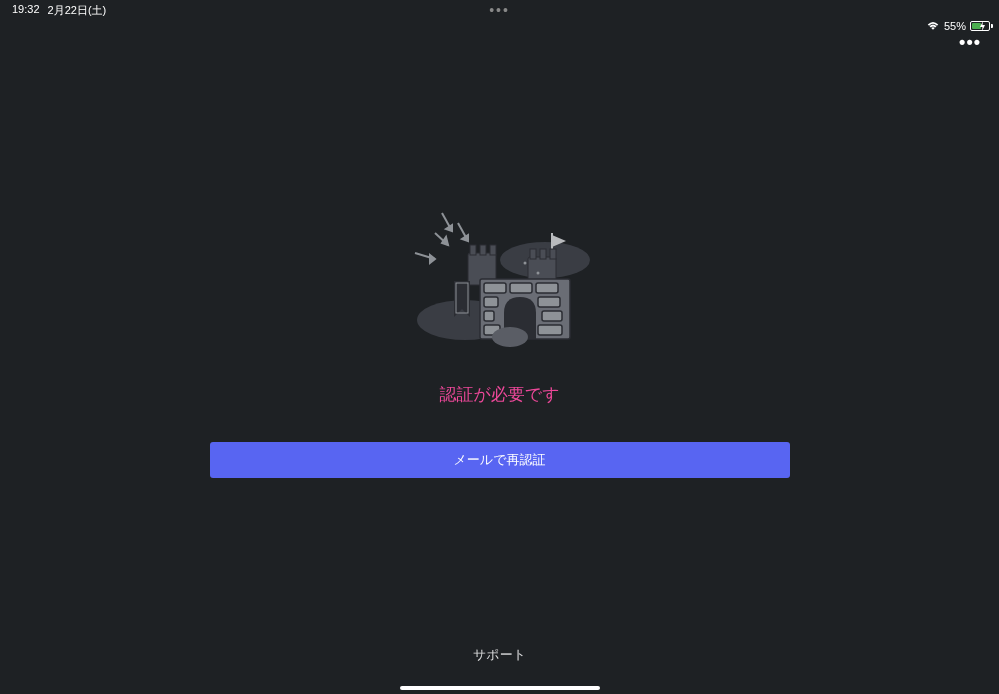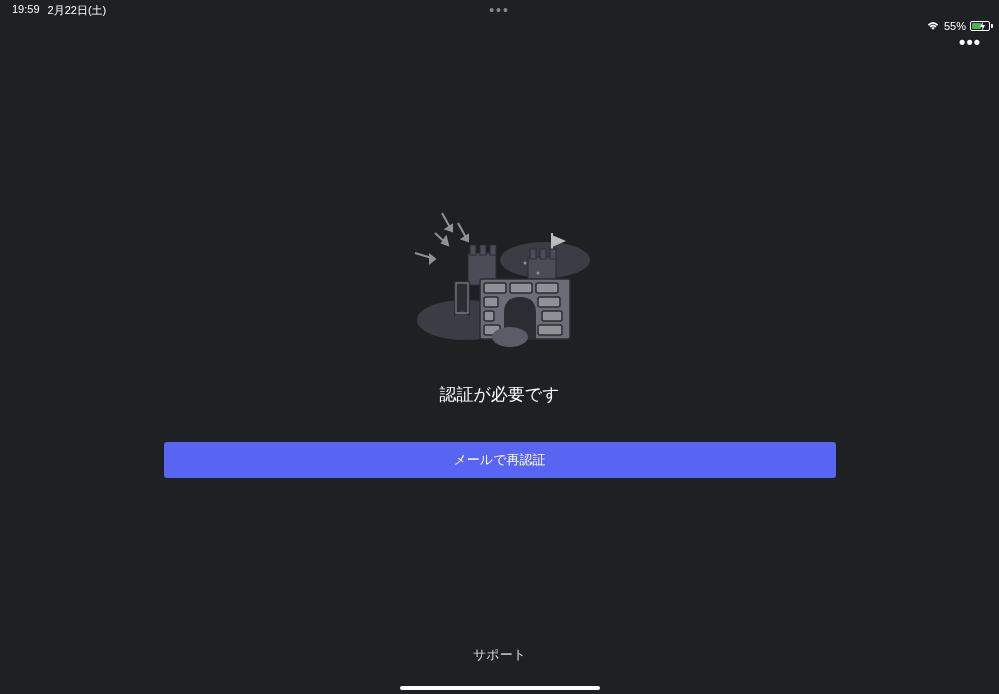--- a/index.html
+++ b/index.html
@@ -90,40 +90,40 @@
       align-items: center;
       padding-top: 140px;
       width: 100%;
     }
     .illustration {
       width: 180px;
       height: 150px;
       margin-bottom: 28px;
     }
     .title {
-      color: #ffffff;
+      color: #ec4899;
       font-size: 17px;
       font-weight: 500;
       margin-bottom: 12px;
     }
     .description {
       font-size: 12px;
       color: #b9bbbe;
       text-align: center;
       line-height: 1.5;
       padding: 0 20px;
       max-width: 980px;
     }
     .learn-more-link {
       color: #00aff4;
       cursor: pointer;
     }
     .verify-button {
       margin-top: 24px;
-      width: 672px;
+      width: 580px;
       height: 36px;
       background: #5865f2;
       border: none;
       border-radius: 3px;
       color: #fff;
       font-size: 13px;
       font-weight: 500;
       cursor: pointer;
     }
     .support-link {
@@ -145,21 +145,21 @@
       height: 4px;
       background: #fff;
       border-radius: 2px;
     }
   </style>
 </head>
 <body>
 
 <div class="status-bar">
   <div class="status-left">
-    <span>19:59</span>
+    <span>19:32</span>
     <span>2月22日(土)</span>
   </div>
   <div class="status-center">•••</div>
   <div class="status-right">
     <span class="wifi-icon">
       <svg viewBox="0 0 16 12" fill="#fff">
         <path d="M8 10 L6 8 Q8 6 10 8 Z M4 6 Q8 2 12 6 L10.5 7.5 Q8 5 5.5 7.5 Z M2 4 Q8 -2 14 4 L12.5 5.5 Q8 1 3.5 5.5 Z"></path>
       </svg>
     </span>
     <span>55%</span>

